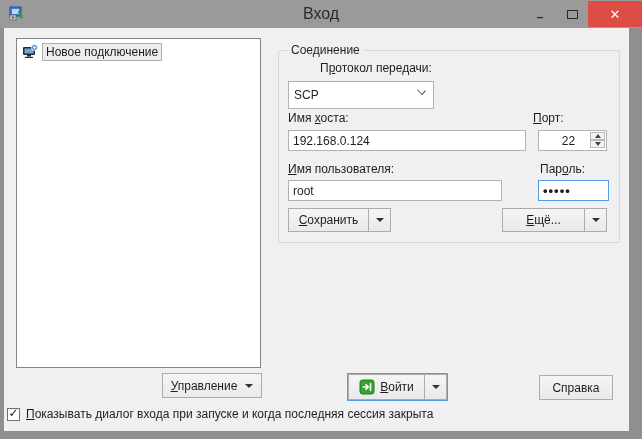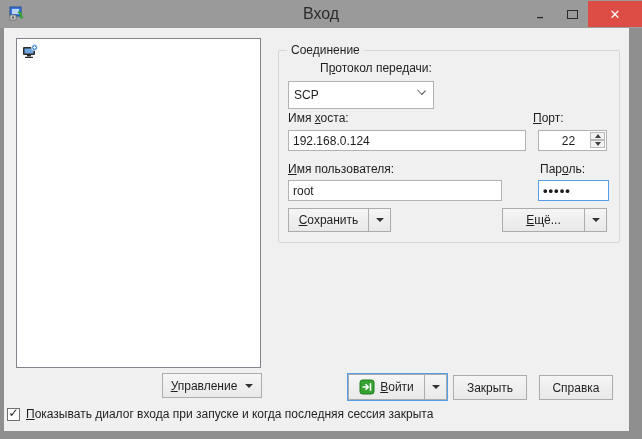--- a/index.html
+++ b/index.html
@@ -146,20 +146,21 @@
     <div class="session-list">
       <div class="session-item">
         <svg class="node-icon" viewBox="0 0 16 16">
           <rect x="1" y="3" width="12" height="8" rx="1" fill="#2b2b2b"></rect>
           <rect x="2.5" y="4.5" width="9" height="5" fill="#6ea6e0"></rect>
           <rect x="5" y="11" width="4" height="1.5" fill="#2b2b2b"></rect>
           <rect x="3" y="12.8" width="8" height="1.2" fill="#2b2b2b"></rect>
           <circle cx="12.5" cy="3.5" r="3" fill="#4a90d9" stroke="#fff" stroke-width="0.8"></circle>
           <path d="M12.5 2.1 v2.8 M11.1 3.5 h2.8" stroke="#fff" stroke-width="1"></path>
         </svg>
+        <span class="node-label">Новое подключение</span>
       </div>
     </div>
 
     <div class="groupbox">
       <span class="legend">Соединение</span>
 
       <span class="gb-label" style="left:9px; top:10px;margin-left:32px;">П<u>р</u>отокол передачи:</span>
       <div class="combo" style="left:9px; top:30px; width:146px; height:28px;">
         <span>SCP</span>
         <span class="combo-chevron"></span>
@@ -214,21 +215,20 @@
           <path d="M3.5 8 h5.5 M6.5 5.2 L9.3 8 L6.5 10.8" stroke="#fff" stroke-width="1.6" fill="none"></path>
           <path d="M11.5 4.2 v7.6" stroke="#fff" stroke-width="1.6"></path>
         </svg>
         <span><u>В</u>ойти</span>
       </button>
       <button class="btn arrow-part">
           <span class="tri-menu" style="margin-left:0;"></span>
         </button>
     </div>
 
-    <button class="btn footer-btn" style="left:449px; top:347px; width:74px; height:25px;">Закрыть</button>
     <button class="btn footer-btn" style="left:535px; top:347px; width:74px; height:25px;">Справка</button>
 
     <div class="checkbox-row">
       <span class="checkbox">
         <span class="check">✓</span>
       </span>
       <span class="cb-label"><u>П</u>оказывать диалог входа при запуске и когда последняя сессия закрыта</span>
     </div>
 
   </div>

